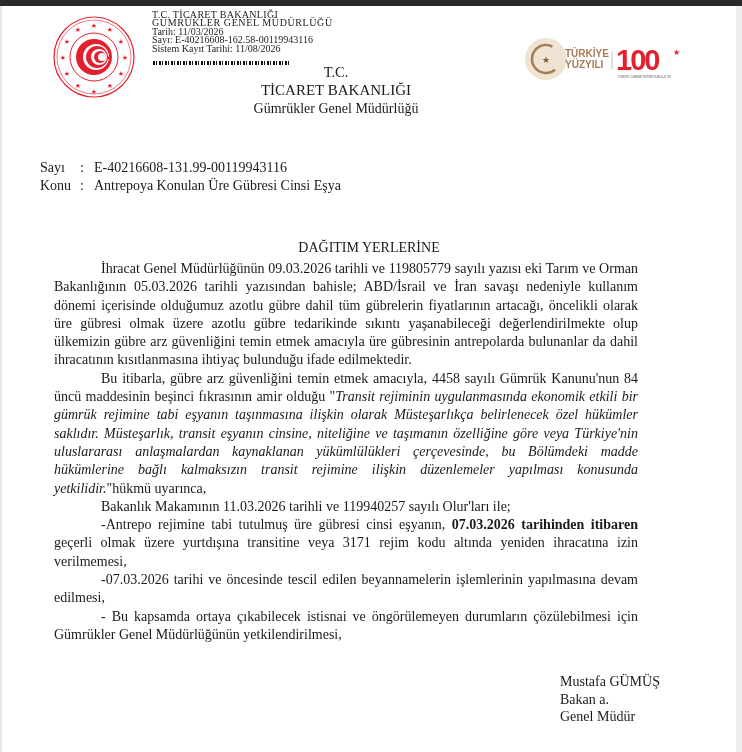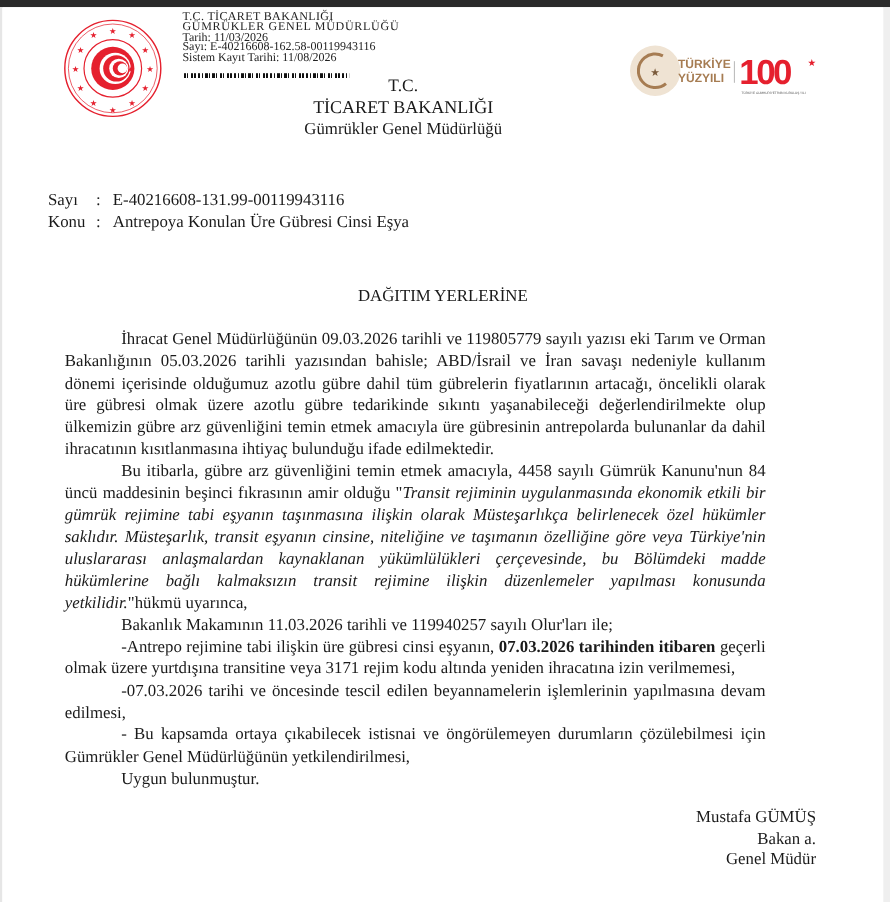--- a/index.html
+++ b/index.html
@@ -16,27 +16,27 @@
     background:repeating-linear-gradient(90deg,#111 0 2px,#fff 2px 3px,#111 3px 4px,#fff 4px 6px);}
   .logos{position:absolute;left:524px;top:37px;width:170px;height:45px;}
   .header{position:absolute;left:0;width:742px;text-align:center;}
   .h-tc{top:64px;font-size:14.5px;left:-35px;}
   .h-min{top:82px;font-size:15px;left:-35px;}
   .h-dir{top:101px;font-size:14px;left:-35px;}
   .meta-row{position:absolute;left:40px;font-size:14px;}
   .meta-row .k{display:inline-block;width:40px;}
   .meta-row .c{display:inline-block;width:14px;}
   .dist{position:absolute;top:240px;left:0;width:742px;text-align:center;font-size:14px;left:-2px;}
-  .body{position:absolute;left:54px;top:275px;width:584px;font-size:14px;line-height:18.3px;text-align:justify;}
+  .body{position:absolute;left:54px;top:260px;width:584px;font-size:14px;line-height:18.3px;text-align:justify;}
   .body p{margin:0;}
   .ind{text-indent:47px;}
   .pad{padding-left:47px;}
   .body em{font-style:italic;}
   .body strong{font-weight:bold;}
-  .sig{position:absolute;top:673px;left:560px;width:120px;text-align:right;font-size:14px;line-height:17.5px;}
+  .sig{position:absolute;top:673px;left:560px;width:120px;text-align:left;font-size:14px;line-height:17.5px;}
 </style>
 </head>
 <body>
 
 <div class="topbar"></div>
 <div class="leftedge"></div>
 <div class="rightedge"></div>
 
 <div class="page"></div>
 
@@ -98,23 +98,22 @@
 <div class="meta-row" style="top:178px">
   <span class="k">Konu</span><span class="c">:</span><span>Antrepoya Konulan Üre Gübresi Cinsi Eşya</span>
 </div>
 
 <div class="dist">DAĞITIM YERLERİNE</div>
 
 <div class="body">
   <p class="ind">İhracat Genel Müdürlüğünün 09.03.2026 tarihli ve 119805779 sayılı yazısı eki Tarım ve Orman Bakanlığının 05.03.2026 tarihli yazısından bahisle; ABD/İsrail ve İran savaşı nedeniyle kullanım dönemi içerisinde olduğumuz azotlu gübre dahil tüm gübrelerin fiyatlarının artacağı, öncelikli olarak üre gübresi olmak üzere azotlu gübre tedarikinde sıkıntı yaşanabileceği değerlendirilmekte olup ülkemizin gübre arz güvenliğini temin etmek amacıyla üre gübresinin antrepolarda bulunanlar da dahil ihracatının kısıtlanmasına ihtiyaç bulunduğu ifade edilmektedir.</p>
   <p class="ind"><span>Bu itibarla, gübre arz güvenliğini temin etmek amacıyla, 4458 sayılı Gümrük Kanunu'nun 84 üncü maddesinin beşinci fıkrasının amir olduğu "</span><em>Transit rejiminin uygulanmasında ekonomik etkili bir gümrük rejimine tabi eşyanın taşınmasına ilişkin olarak Müsteşarlıkça belirlenecek özel hükümler saklıdır. Müsteşarlık, transit eşyanın cinsine, niteliğine ve taşımanın özelliğine göre veya Türkiye'nin uluslararası anlaşmalardan kaynaklanan yükümlülükleri çerçevesinde, bu Bölümdeki madde hükümlerine bağlı kalmaksızın transit rejimine ilişkin düzenlemeler yapılması konusunda yetkilidir.</em><span>"hükmü uyarınca,</span></p>
   <p class="ind">Bakanlık Makamının 11.03.2026 tarihli ve 119940257 sayılı  Olur'ları ile;</p>
-  <p class="ind"><span>-Antrepo rejimine tabi ilişkin üre gübresi cinsi eşyanın, </span><strong>07.03.2026 tarihinden itibaren</strong><span> geçerli olmak üzere yurtdışına transitine veya 3171 rejim kodu altında yeniden ihracatına izin verilmemesi,</span></p>
+  <p class="ind"><span>-Antrepo rejimine tabi tutulmuş üre gübresi cinsi eşyanın, </span><strong>07.03.2026 tarihinden itibaren</strong><span> geçerli olmak üzere yurtdışına transitine veya 3171 rejim kodu altında yeniden ihracatına izin verilmemesi,</span></p>
   <p class="ind">-07.03.2026 tarihi ve öncesinde tescil edilen beyannamelerin işlemlerinin yapılmasına devam edilmesi,</p>
   <p class="ind">- Bu kapsamda ortaya çıkabilecek istisnai ve öngörülemeyen durumların çözülebilmesi için Gümrükler Genel Müdürlüğünün yetkilendirilmesi,</p>
-  <p class="pad">Uygun bulunmuştur.</p>
 </div>
 
 <div class="sig">
   <div>Mustafa GÜMÜŞ</div>
   <div>Bakan a.</div>
   <div>Genel Müdür</div>
 </div>
 
 </body></html>

